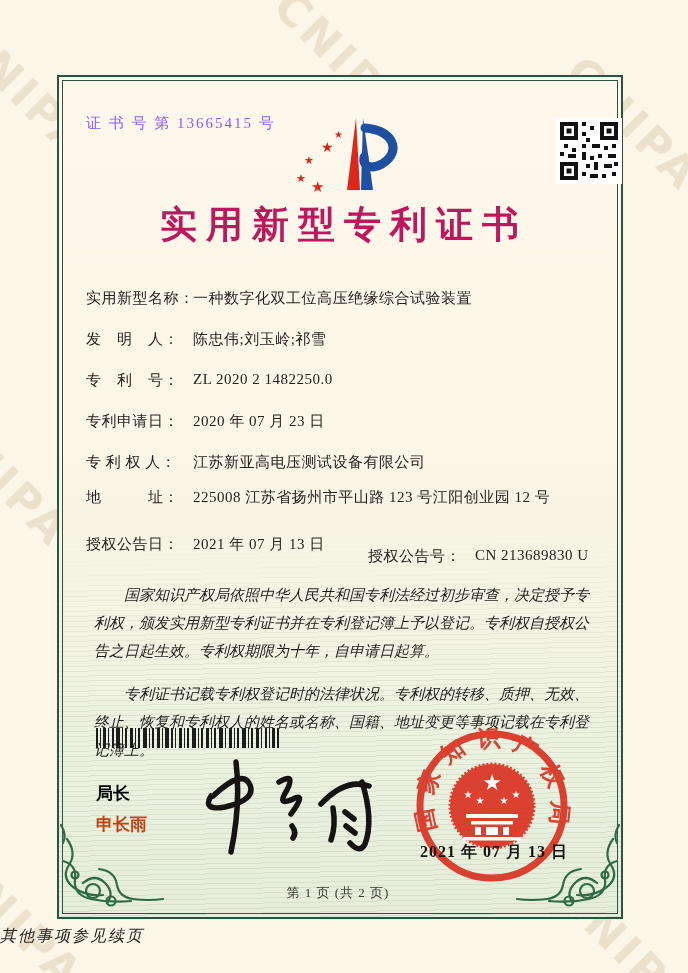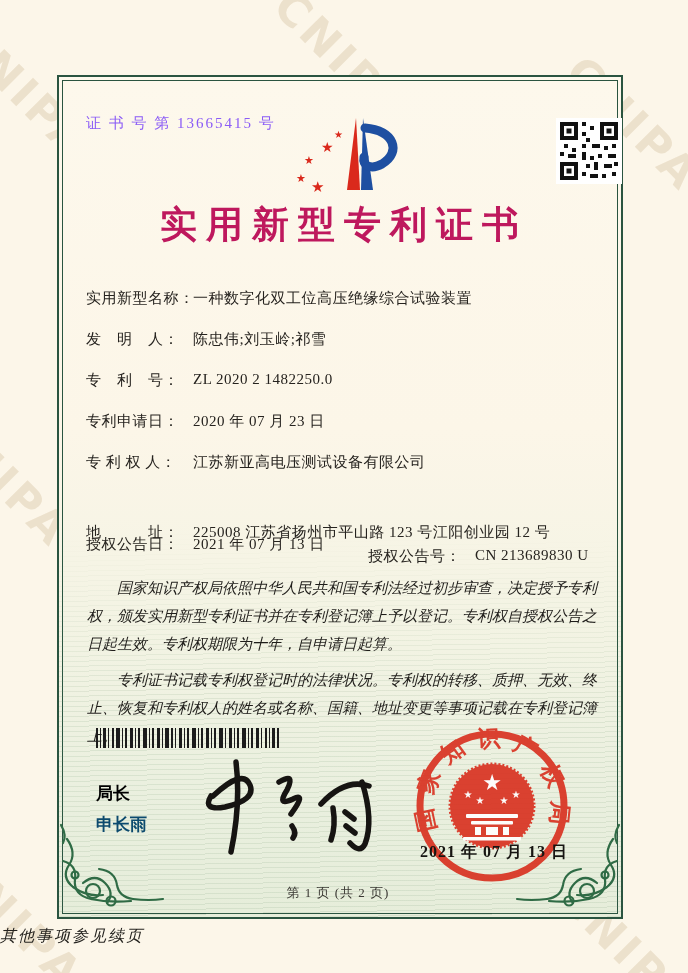--- a/index.html
+++ b/index.html
@@ -21,25 +21,25 @@
       -webkit-mask-image:linear-gradient(180deg,transparent,black 45%);
       mask-image:linear-gradient(180deg,transparent,black 45%);}
   .cert-no{position:absolute;left:86px;top:114px;font-size:15px;letter-spacing:2px;color:#8b5cf6;}
   .title{position:absolute;left:0;top:200px;width:688px;text-align:center;
          font-size:37px;font-weight:700;letter-spacing:9px;color:#be185d;}
   .field{position:absolute;left:86px;display:flex;font-size:15px;color:#26231f;white-space:nowrap;}
   .field .lbl{width:107px;flex:0 0 107px;letter-spacing:.5px;}
   .field .val{letter-spacing:.5px;}
   .paras{position:absolute;left:79px;top:566px;width:532px;font-size:15px;
          line-height:28px;color:#1f1d1a;font-style:italic;}
-  .paras p{margin:8px;text-indent:2em;}
+  .paras p{margin:15px;text-indent:2em;}
   .sig-title{position:absolute;left:96px;top:782px;font-size:17px;font-weight:700;
              font-family:"Liberation Sans",sans-serif;color:#000000;}
   .sig-name{position:absolute;left:96px;top:813px;font-size:17px;font-weight:700;
-            font-family:"Liberation Sans",sans-serif;color:#0c4a6e;}
+            font-family:"Liberation Sans",sans-serif;color:#c2410c;}
   .seal-date{position:absolute;left:420px;top:842px;font-size:16px;font-weight:700;
              letter-spacing:1px;color:#171512;z-index:6;}
   .page-info{position:absolute;left:57px;top:884px;width:562px;text-align:center;
              font-size:13px;color:#3a3833;letter-spacing:1px;}
   .foot-note{position:absolute;left:0;top:926px;width:662px;text-align:left;
              font-size:16px;font-style:italic;color:#262420;letter-spacing:2px;}
   svg{display:block;}
 </style>
 </head>
 <body>
@@ -156,21 +156,21 @@
   <span class="val">ZL 2020 2 1482250.0</span>
 </div>
 <div class="field" style="top:412px;">
   <span class="lbl">专利申请日：</span>
   <span class="val">2020 年 07 月 23 日</span>
 </div>
 <div class="field" style="top:453px;">
   <span class="lbl">专 利 权 人：</span>
   <span class="val">江苏新亚高电压测试设备有限公司</span>
 </div>
-<div class="field" style="top:523px;justify-content:flex-end;">
+<div class="field" style="top:488px;justify-content:flex-end;">
   <span class="lbl">地　　　址：</span>
   <span class="val">225008 江苏省扬州市平山路 123 号江阳创业园 12 号</span>
 </div>
 <div class="field" style="top:535px;">
   <span class="lbl">授权公告日：</span>
   <span class="val">2021 年 07 月 13 日</span>
 </div>
 <div class="field" style="top:535px;left:368px;margin-top:12px;">
   <span class="lbl">授权公告号：</span>
   <span class="val">CN 213689830 U</span>

